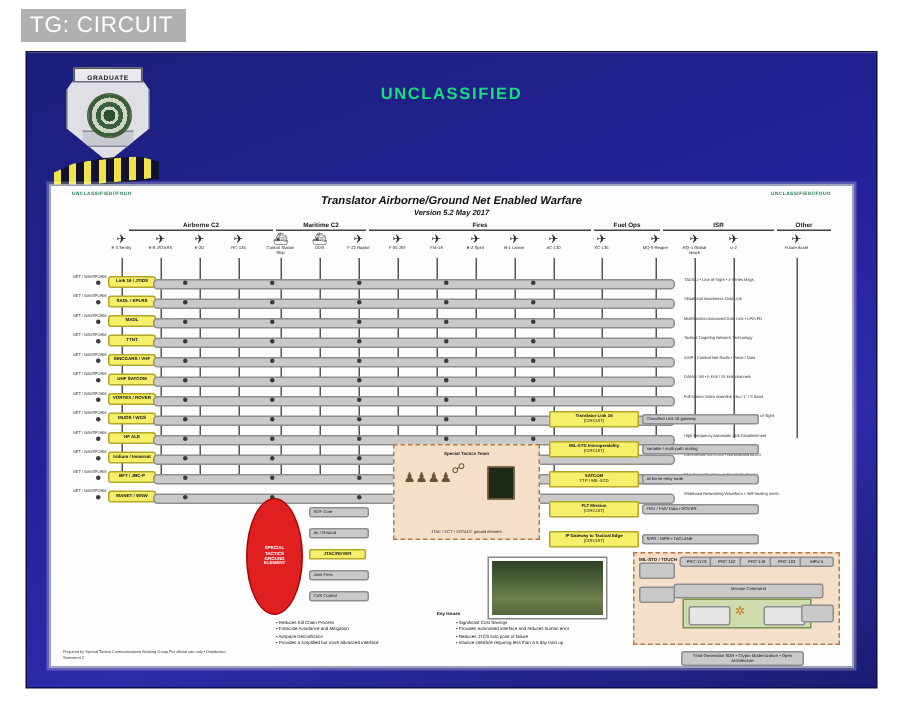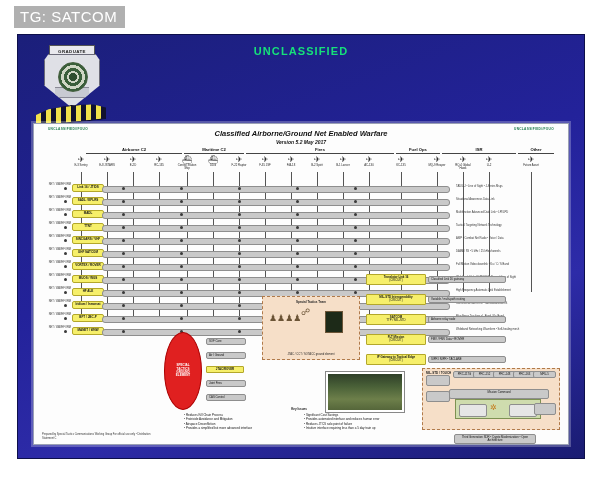--- a/index.html
+++ b/index.html
@@ -64,21 +64,21 @@
   .badge .ribbon{
     position:absolute;left:0px;top:62px;width:70px;height:16px;
     background:
       repeating-linear-gradient(90deg,#f2e24a 0 5px,#12122e 5px 10px);
     transform:skewY(-6deg);
     border-top:1px solid #0a0a20;border-bottom:1px solid #0a0a20;
     clip-path:polygon(0% 35%,18% 10%,50% 0%,82% 10%,100% 35%,100% 100%,0% 100%);
   }
 
   .unclass-top{
-    position:absolute;left:0;right:0;top:10px;text-align:center;
+    position:absolute;left:0;right:0;top:22px;text-align:center;
     color:#16e07a;font-size:11px;font-weight:bold;letter-spacing:1.1px;
   }
   .title-main{
     position:absolute;left:0;right:0;top:22px;text-align:center;
     color:#f6f3a8;font-size:26px;font-weight:bold;line-height:1.12;
     text-shadow:2px 2px 0 #0a0a30, -1px -1px 0 #0a0a30;
     letter-spacing:.3px;
   }
 
   
@@ -182,41 +182,41 @@
   .bullets li::before{content:"• ";color:#111;}
   .foot-note{
     position:absolute;font-size:2.6px;color:#333;line-height:1.3;
   }
 </style>
 </head>
 <body>
 
 <div class="stage">
 
-  <div class="tg-tag">TG: SATCOM</div>
+  <div class="tg-tag">TG: CIRCUIT</div>
 
   <div class="slide">
 
     <div class="badge">
       <div class="grad-banner">GRADUATE</div>
       <div class="shield">
         <div class="shield-band"></div>
       </div>
       <div class="ribbon"></div>
     </div>
 
     <div class="unclass-top">UNCLASSIFIED</div>
 
 
     <div class="sheet">
 
       <div class="cls left">UNCLASSIFIED//FOUO</div>
       <div class="cls right">UNCLASSIFIED//FOUO</div>
 
-      <div class="sheet-title">Classified Airborne/Ground Net Enabled Warfare</div>
+      <div class="sheet-title">Translator Airborne/Ground Net Enabled Warfare</div>
       <div class="sheet-sub">Version 5.2  May 2017</div>
 
       <div id="group-layer">
           <div class="groupbar" style="left: 52px; top: 24px; width: 96px;">
             <div class="glabel">Airborne C2</div>
                <div class="gline"></div>
           </div>
           <div class="groupbar" style="left: 150px; top: 24px; width: 60px;">
             <div class="glabel">Maritime C2</div>
                <div class="gline"></div>

